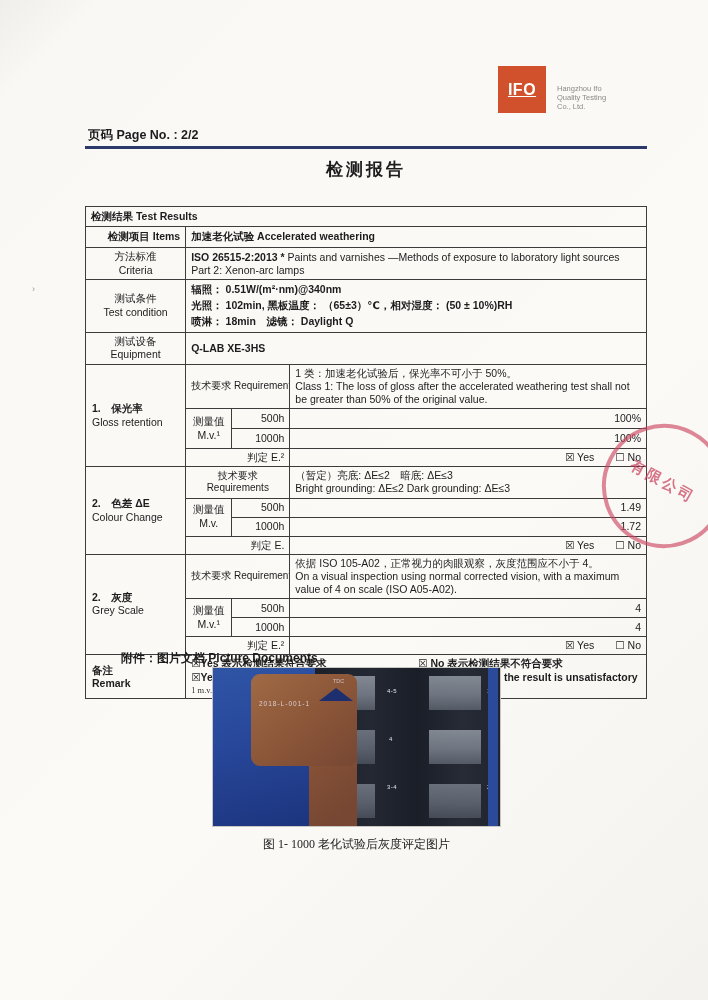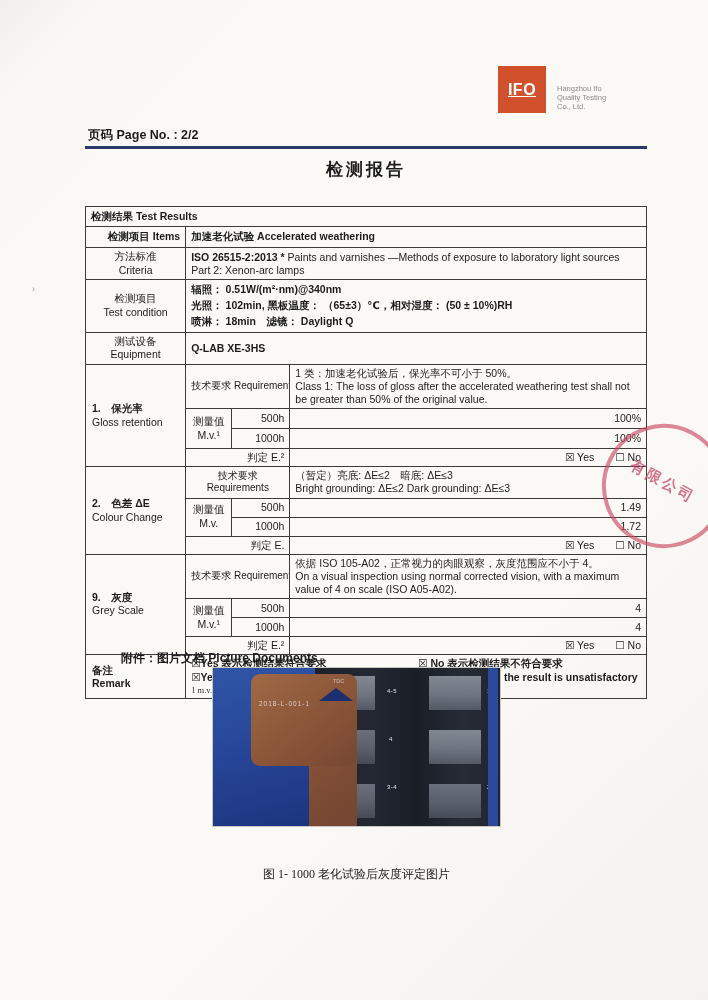--- a/index.html
+++ b/index.html
@@ -54,21 +54,21 @@
   .sample-mark{position:absolute;left:120px;top:10px;font-size:5.5px;color:rgba(230,230,240,.7);}
   .dark-panel{position:absolute;left:102px;top:0;width:185px;height:158px;
     background:linear-gradient(90deg,#1c2029 0%,#232833 30%,#1a1e27 55%,#262b36 80%,#20242e 100%);}
   .gcol{position:absolute;top:0;bottom:0;width:52px;}
   .gcol.a{left:8px;} .gcol.b{left:114px;}
   .gcard{position:absolute;width:52px;height:34px;background:linear-gradient(180deg,#9299a3 0%,#7d838e 55%,#5c626d 100%);opacity:.85;}
   .gcard.r1{top:8px;} .gcard.r2{top:62px;} .gcard.r3{top:116px;}
   .gcard.dim{background:linear-gradient(180deg,#767d88 0%,#646a75 55%,#4c525d 100%);}
   .glabel{position:absolute;font-size:6px;color:#dfe3ea;letter-spacing:.5px;}
   .blue-strip{position:absolute;right:2px;top:0;bottom:0;width:10px;background:#2c4a9a;}
-  .photo-caption{position:absolute;left:213px;top:866px;width:287px;text-align:center;
+  .photo-caption{position:absolute;left:213px;top:836px;width:287px;text-align:center;
     font-family:"Liberation Serif","DejaVu Serif",serif;font-size:12px;color:#222;}
   .end-line{position:absolute;left:85px;top:856px;width:562px;text-align:center;font-size:10.5px;font-weight:600;color:#333;}
 
   
   .stamp{position:absolute;left:602px;top:424px;width:116px;height:116px;border-radius:50%;
     border:4px solid rgba(205,72,98,.65);transform:rotate(-18deg);pointer-events:none;}
   .stamp span{position:absolute;left:14px;top:44px;width:88px;text-align:center;
     font-size:15px;font-weight:bold;letter-spacing:3px;color:rgba(200,62,90,.72);
     transform:rotate(47deg);}
 
@@ -114,21 +114,21 @@
       <td class="lbl">
         <div>方法标准</div>
         <div>Criteria</div>
       </td>
       <td colspan="3">
         <span class="bold">ISO 26515-2:2013 *</span><span> Paints and varnishes —Methods of exposure to laboratory light sources  Part 2: Xenon-arc lamps</span>
       </td>
     </tr>
     <tr style="height:52px">
       <td class="lbl">
-        <div>检测项目</div>
+        <div>测试条件</div>
         <div>Test condition</div>
       </td>
       <td colspan="3">
         <div class="cond-line">辐照： 0.51W/(m²·nm)@340nm</div>
         <div class="cond-line">光照： 102min, 黑板温度： （65±3）℃，相对湿度： (50 ± 10%)RH</div>
         <div class="cond-line">喷淋： 18min　滤镜： Daylight Q</div>
       </td>
     </tr>
     <tr style="height:27px">
       <td class="lbl">
@@ -188,21 +188,21 @@
       <td class="c">1000h</td>
       <td class="c">1.72</td>
     </tr>
     <tr style="height:18px">
       <td colspan="2" class="c">判定 E.</td>
       <td class="c">☒ Yes　　☐ No</td>
     </tr>
 
     <tr style="height:41px">
       <td rowspan="4" class="lbl" style="text-align:left;padding-left:6px;">
-        <div class="bold">9.　灰度</div>
+        <div class="bold">2.　灰度</div>
         <div>Grey Scale</div>
       </td>
       <td colspan="2" class="req-cell nowrap">技术要求 Requirements</td>
       <td>
         <div class="req-txt">依据 ISO 105-A02，正常视力的肉眼观察，灰度范围应不小于 4。</div>
         <div class="req-txt">On a visual inspection using normal corrected  vision, with a maximum value of 4 on scale (ISO A05-A02).</div>
       </td>
     </tr>
     <tr style="height:19px">
       <td rowspan="2" class="lbl">

